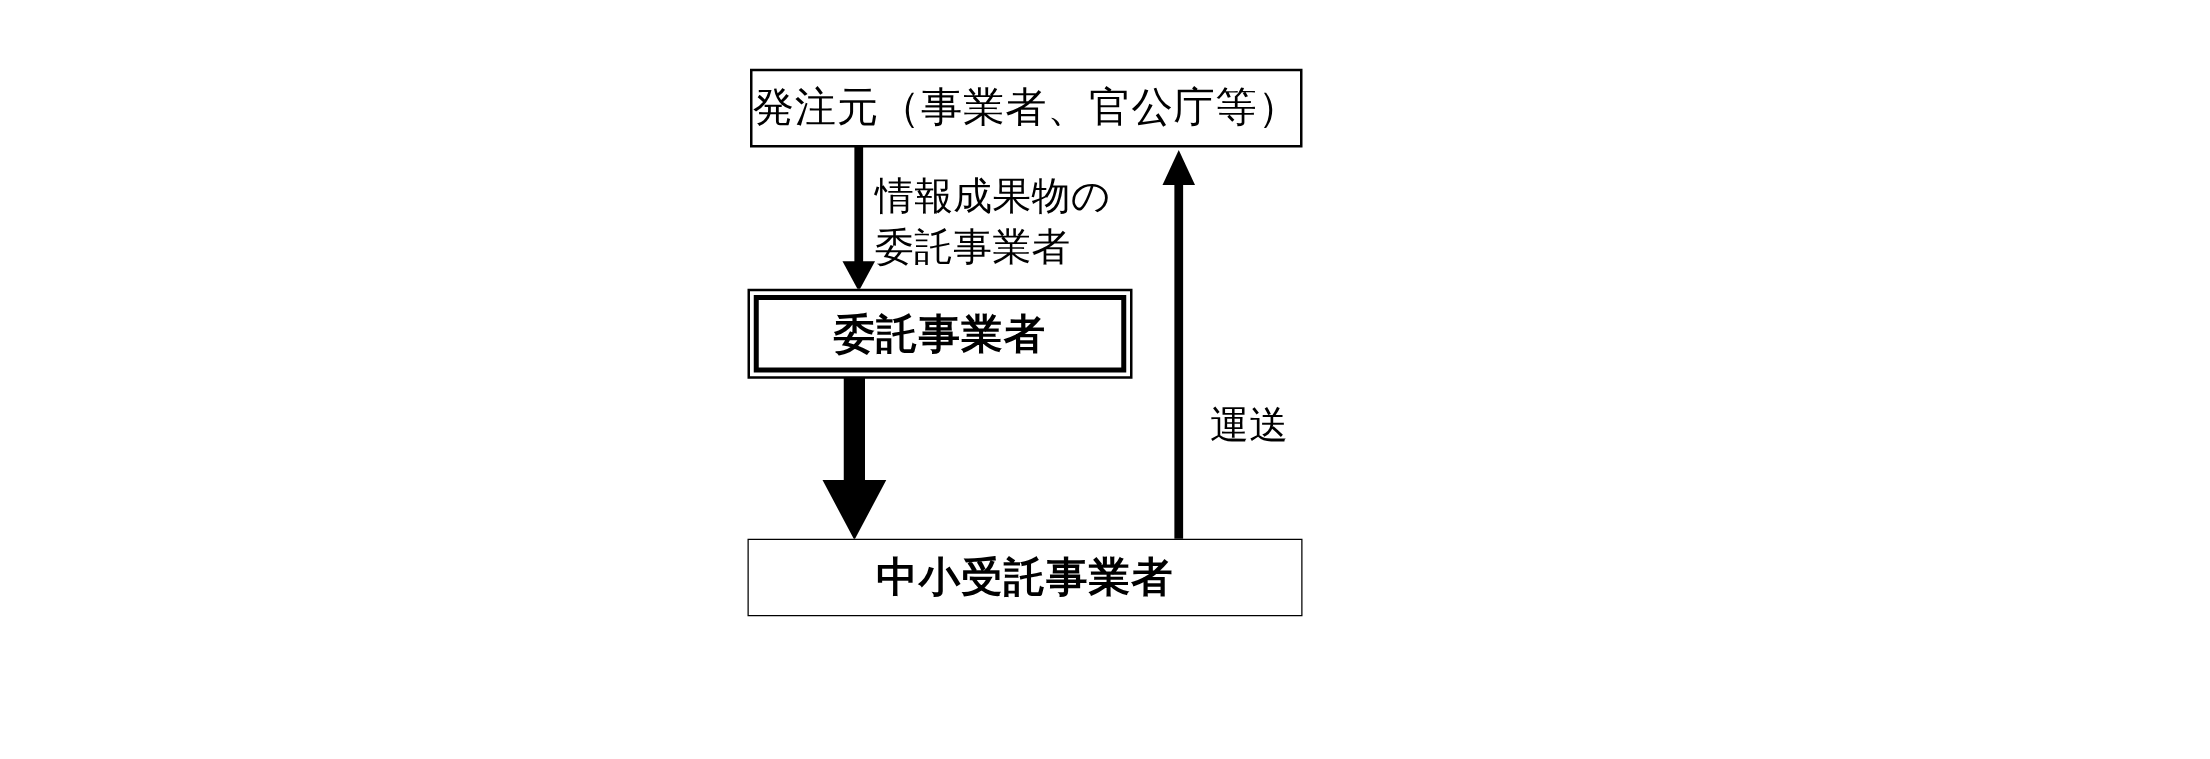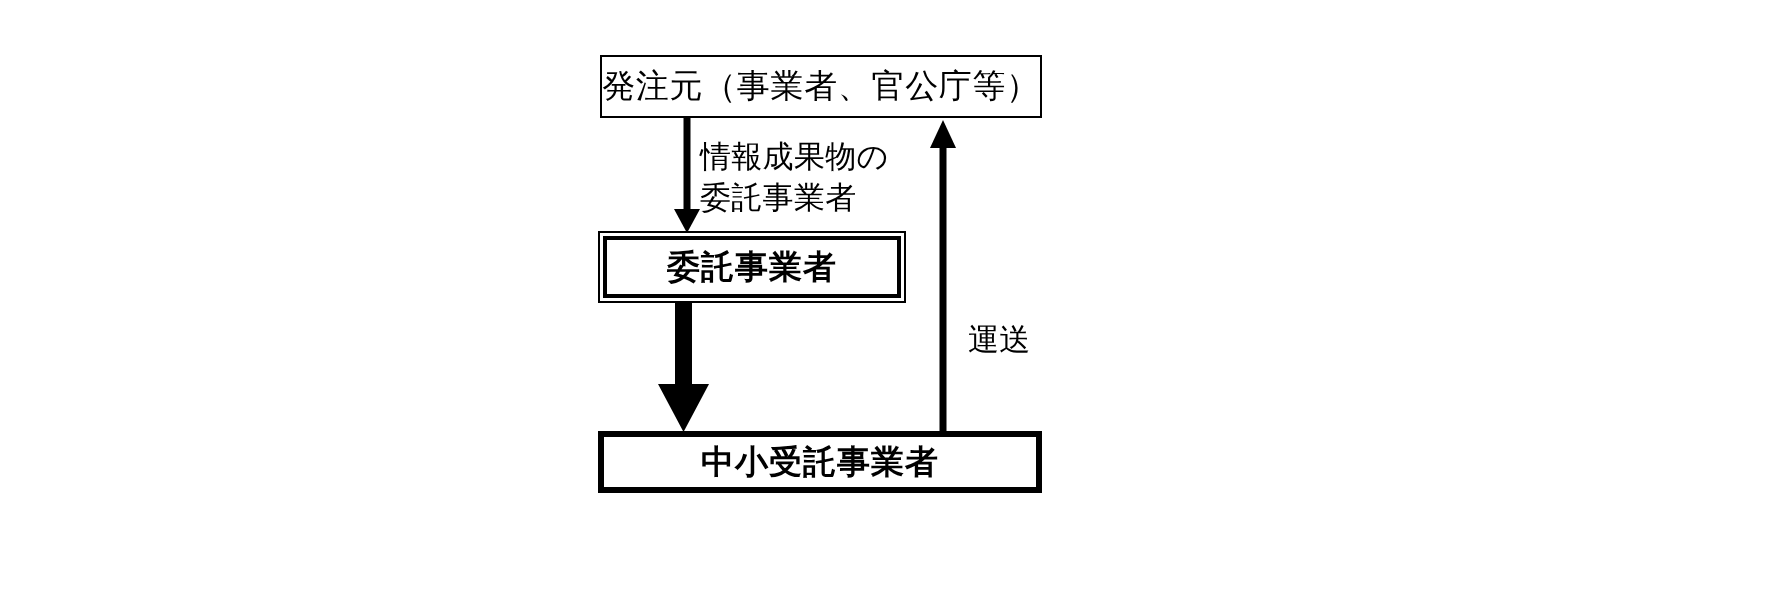--- a/index.html
+++ b/index.html
@@ -65,21 +65,21 @@
     font-weight: bold;
     letter-spacing: 0.03em;
     white-space: nowrap;
   }
 
   #box-subcontractor {
     left: 598px;
     top: 431px;
     width: 444px;
     height: 62px;
-    border: 6px solid #000000;
+    border: 1px solid #000000;
     font-size: 33px;
     font-weight: bold;
     letter-spacing: 0.03em;
   }
 
   
   .arrow-svg {
     position: absolute;
     overflow: visible;
   }

